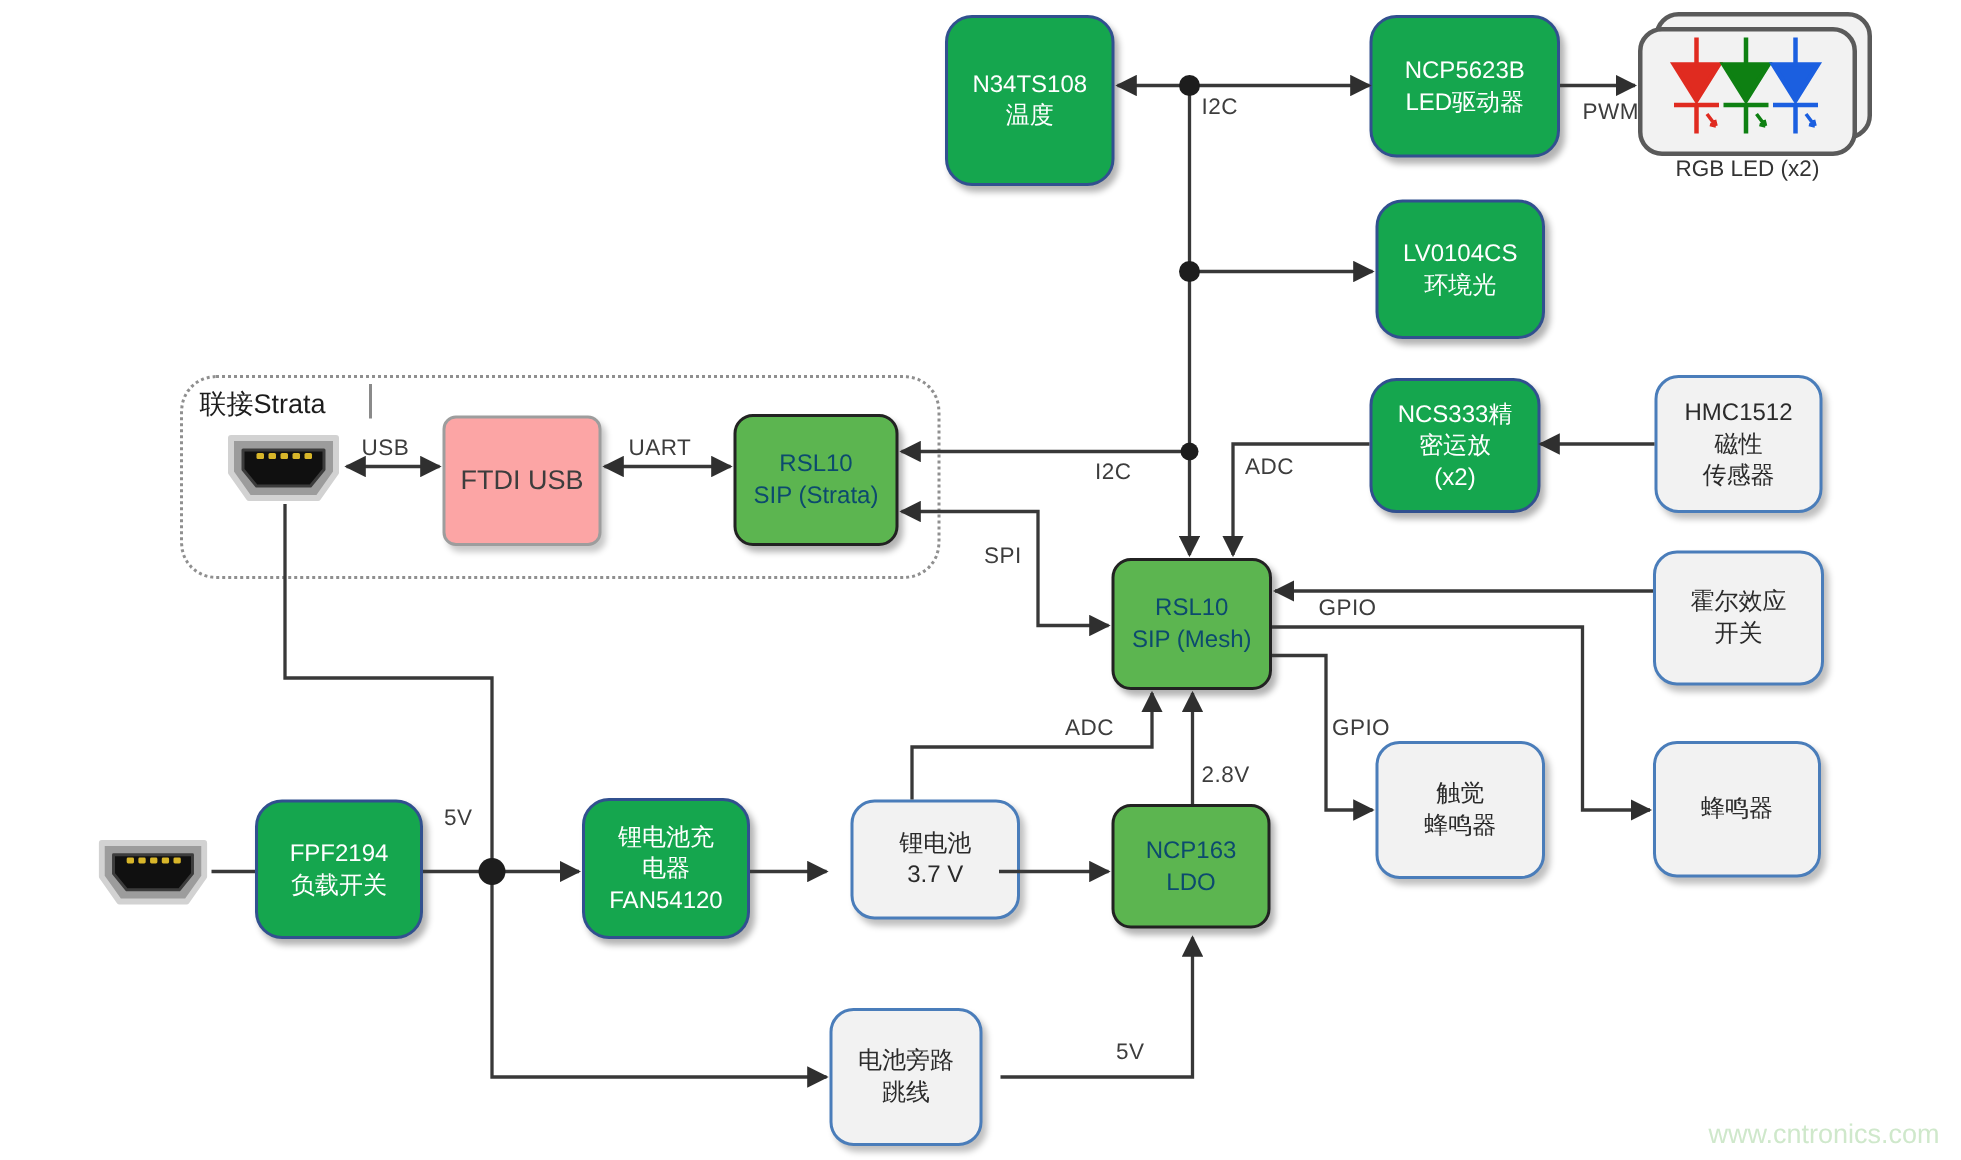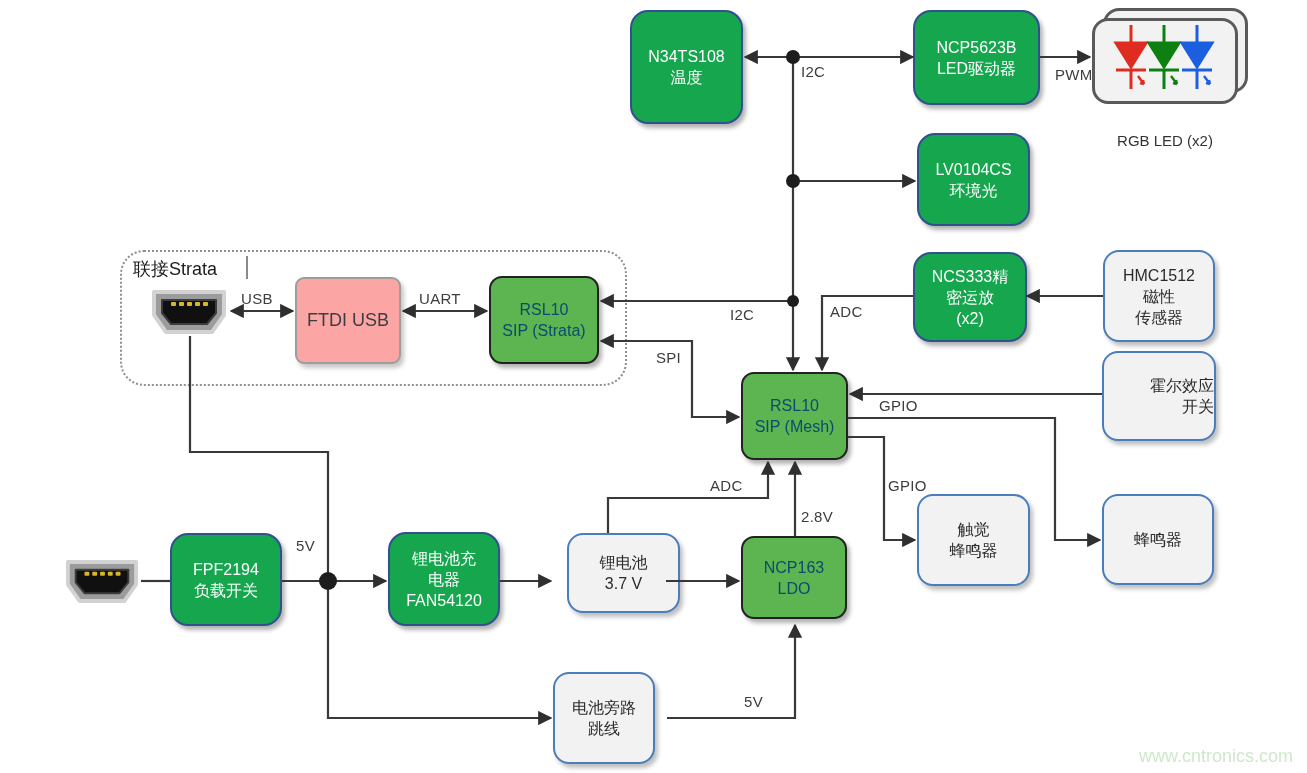--- a/index.html
+++ b/index.html
@@ -38,21 +38,21 @@
     position:absolute;left:133px;top:257px;font-size:18px;color:#1c1c1c;z-index:3;
   }
   #strata-tick{
     position:absolute;left:246px;top:256px;width:2px;height:23px;background:#8a8a8a;z-index:3;
   }
   .ledcard{
     position:absolute;background:#f2f2f2;border:3px solid #5a5a5a;border-radius:16px;z-index:2;box-sizing:border-box;
   }
   #rgb-caption{
     position:absolute;left:1092px;top:104px;width:146px;text-align:center;
-    font-size:15px;color:#333333;z-index:3;margin-top:28px;
+    font-size:15px;color:#333333;z-index:3;
   }
   #watermark{
     position:absolute;right:14px;bottom:6px;font-size:18px;color:var(--watermark);z-index:4;
   }
   #wires{position:absolute;left:0;top:0;z-index:3;pointer-events:none;}
   .usbconn{position:absolute;z-index:2;}
 </style>
 </head>
 <body>
 
@@ -89,21 +89,21 @@
         <span>FTDI USB</span>
       </div>
       <div class="box soft" style="left: 489px; top: 276px; width: 110px; height: 88px;">
         <span>RSL10</span>
         <span>SIP (Strata)</span>
       </div>
       <div class="box soft" style="left: 741px; top: 372px; width: 107px; height: 88px;">
         <span>RSL10</span>
         <span>SIP (Mesh)</span>
       </div>
-      <div class="box white" style="left: 1102px; top: 351px; width: 114px; height: 90px; align-items: flex-end;">
+      <div class="box white" style="left: 1102px; top: 367px; width: 114px; height: 90px;">
         <span>霍尔效应</span>
         <span>开关</span>
       </div>
       <div class="box white" style="left: 917px; top: 494px; width: 113px; height: 92px;">
         <span>触觉</span>
         <span>蜂鸣器</span>
       </div>
       <div class="box white" style="left: 1102px; top: 494px; width: 112px; height: 91px;">
         <span>蜂鸣器</span>
       </div>
@@ -128,21 +128,21 @@
         <span>电池旁路</span>
         <span>跳线</span>
       </div>
     </div>
 
   <div id="wlabels">
       <div class="wlabel" style="left: 801px; top: 63px;">I2C</div>
       <div class="wlabel" style="left: 1041px; top: 66px; margin-left: 14px;">PWM</div>
       <div class="wlabel" style="left: 730px; top: 306px;">I2C</div>
       <div class="wlabel" style="left: 830px; top: 303px;">ADC</div>
-      <div class="wlabel" style="left: 656px; top: 349px;">SPI</div>
+      <div class="wlabel" style="left: 656px; top: 362px;">SPI</div>
       <div class="wlabel" style="left: 241px; top: 290px;">USB</div>
       <div class="wlabel" style="left: 419px; top: 290px;">UART</div>
       <div class="wlabel" style="left: 879px; top: 397px;">GPIO</div>
       <div class="wlabel" style="left: 888px; top: 477px;">GPIO</div>
       <div class="wlabel" style="left: 710px; top: 477px;">ADC</div>
       <div class="wlabel" style="left: 801px; top: 508px;">2.8V</div>
       <div class="wlabel" style="left: 296px; top: 537px;">5V</div>
       <div class="wlabel" style="left: 744px; top: 693px;">5V</div>
     </div>
 

